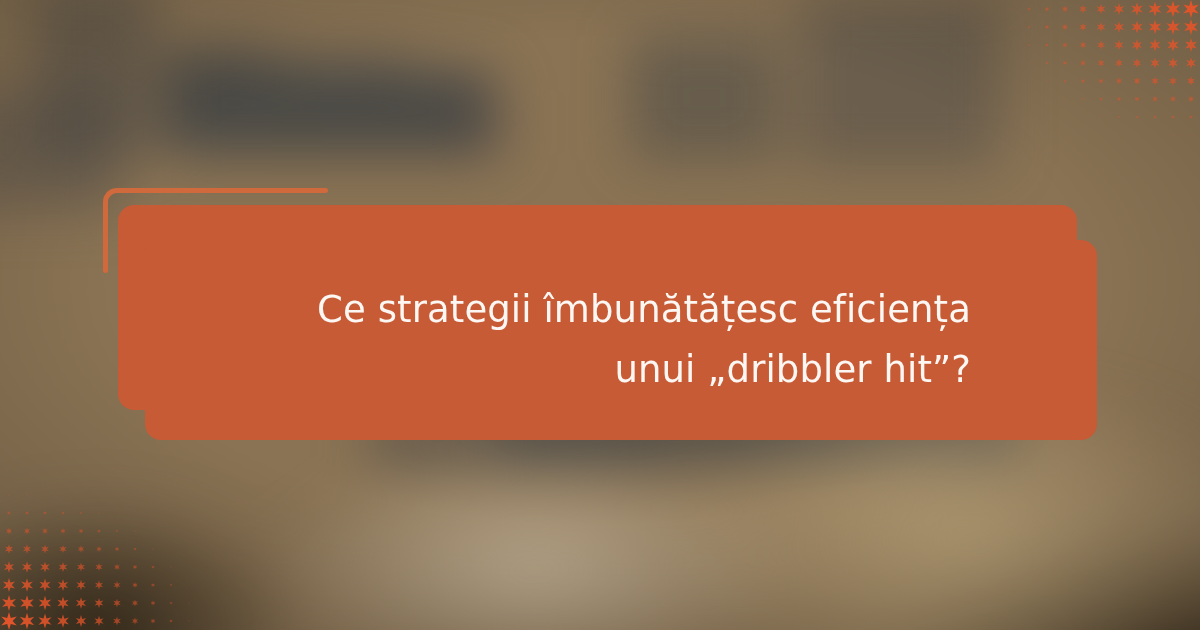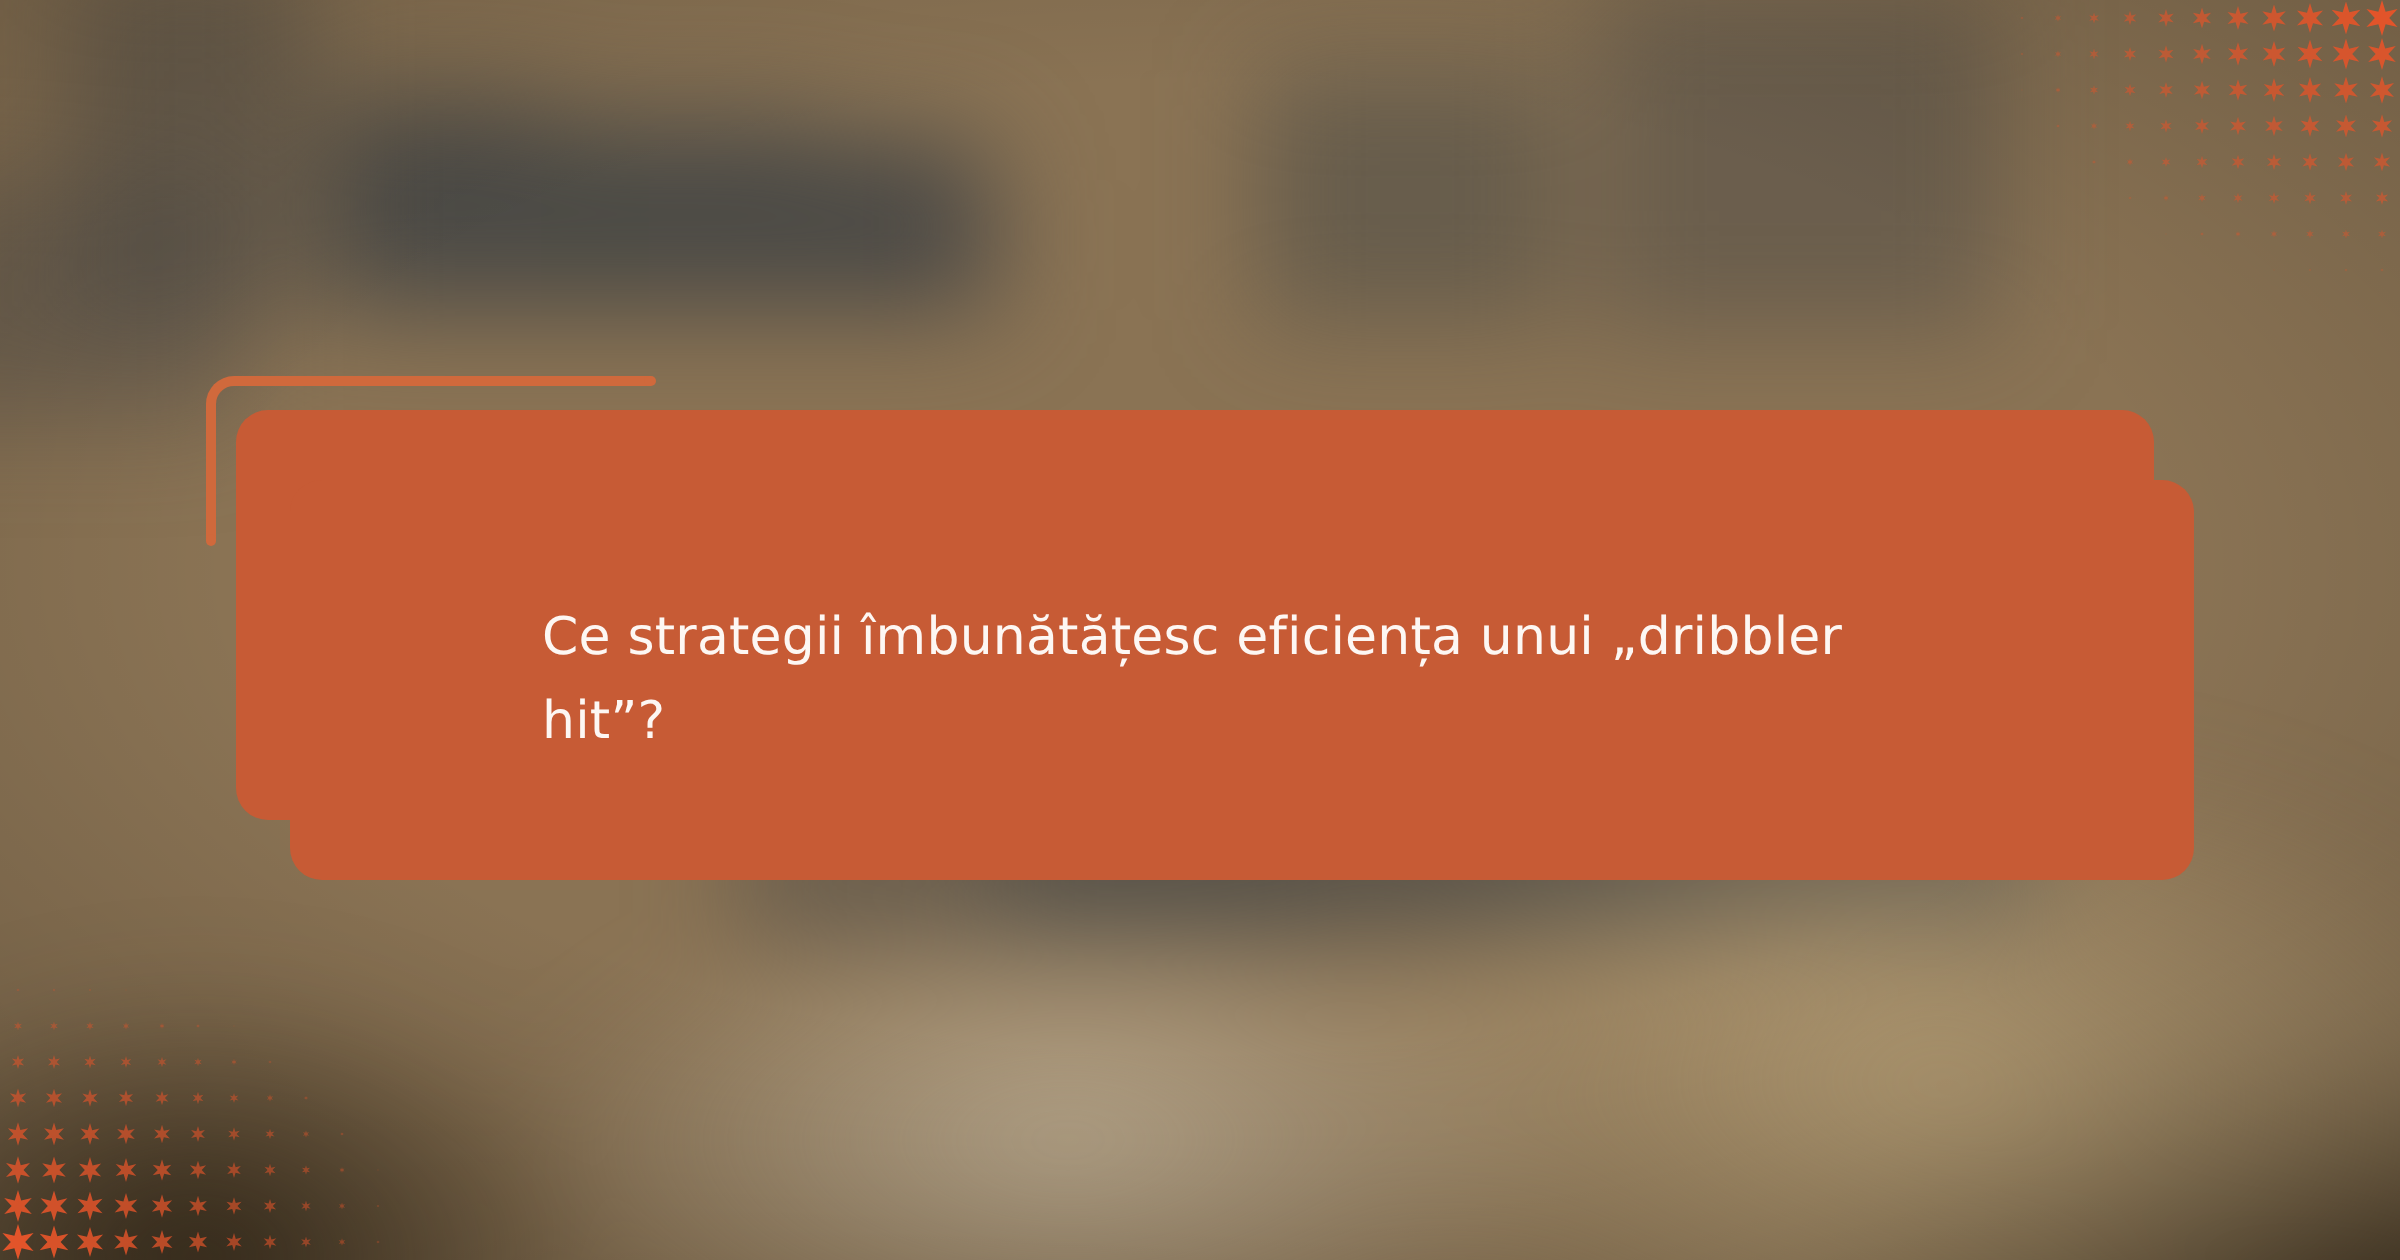--- a/index.html
+++ b/index.html
@@ -146,25 +146,25 @@
     height: 200px;
     display: flex;
     align-items: center;
     justify-content: center;
     box-sizing: border-box;
     padding: 0 60px;
   }
 
   .headline {
     margin: 0;
-    font-size: 26px;
+    font-size: 37px;
     line-height: 1.62;
     font-weight: 400;
     color: #fdf7f3;
-    text-align: left;
+    text-align: right;
     letter-spacing: .1px;
     max-width: 700px;
   }
 </style>
 </head>
 <body>
 
 <div id="stage">
 
   <div class="bg-layer bg-base">

